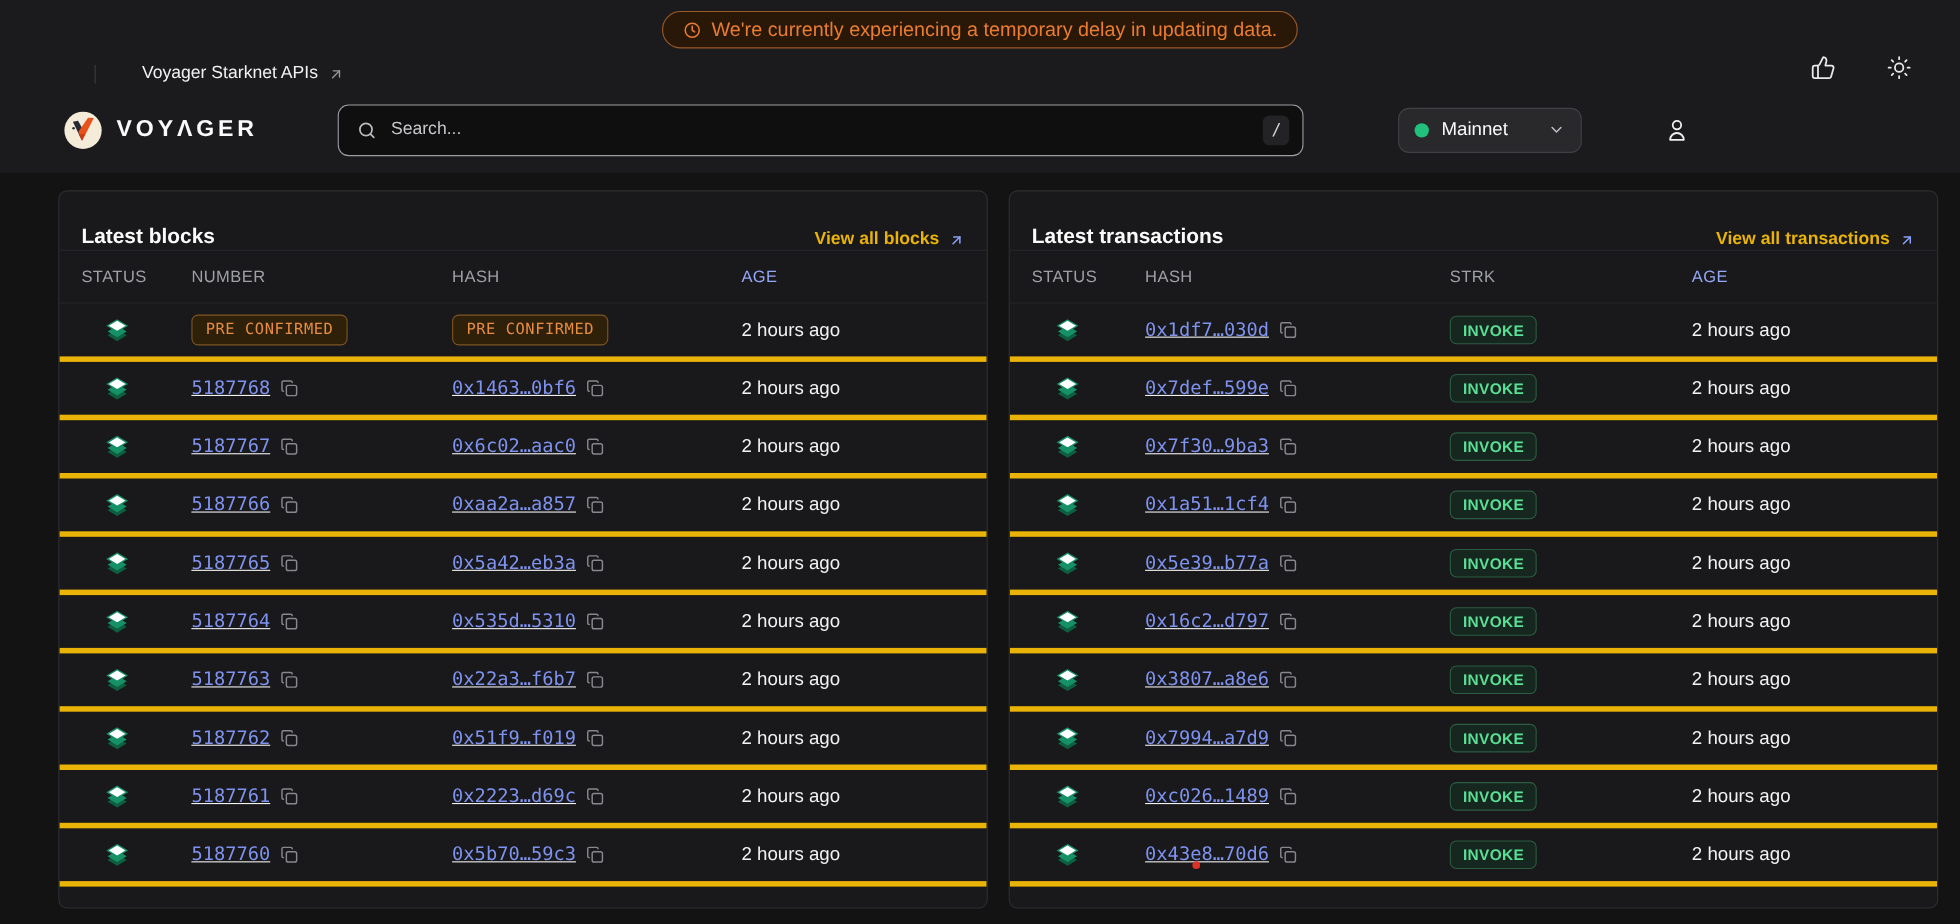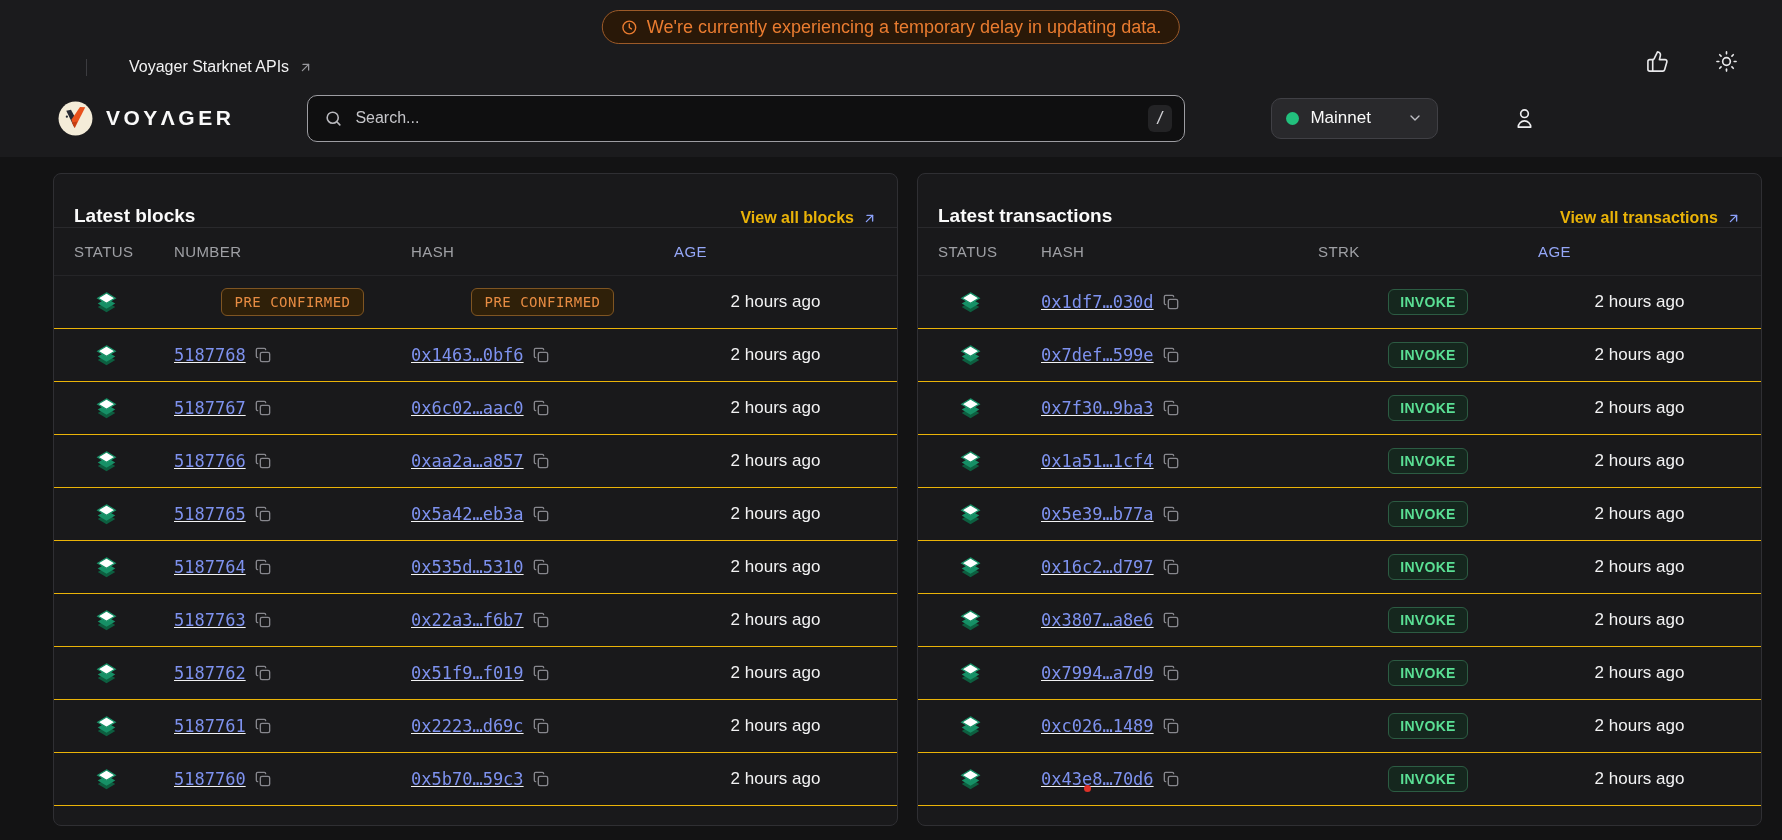--- a/index.html
+++ b/index.html
@@ -90,21 +90,21 @@
   .panel-title { font-size:19px; font-weight:700; color:#fafafa; }
   .view-all { display:flex; align-items:center; gap:8px; color:#eab308; font-size:16px; font-weight:600; cursor:pointer; }
   .view-all svg { width:15px; height:15px; stroke:#8ba0f8; }
 
   .thead { height:48px; display:grid; align-items:center; border-bottom:1px solid #252528;
            padding:0 20px; color:#9fa0a5; font-size:15px; letter-spacing:.4px; }
   .thead .age-col { color:#95a7f7; }
   .grid-blocks { grid-template-columns:100px 237px 263px 1fr; }
   .grid-txs    { grid-template-columns:103px 277px 220px 1fr; }
 
-  .row { height:53px; display:grid; align-items:center; padding:0 20px; border-bottom:1px solid #eab308;text-align:center; }
+  .row { height:53px; display:grid; align-items:center; padding:0 20px; border-bottom:5px solid #eab308; }
   .status-cell { display:flex; align-items:center; }
   .status-cell svg { width:21px; height:23px; margin-left:22px; display:block; }
 
   .cell-link { display:flex; align-items:center; gap:9px;text-decoration:underline; }
   .link-text { color:#7e92ef; font-size:17px; cursor:pointer; }
   .copy-icon { width:16px; height:16px; cursor:pointer; flex:none; }
   .copy-icon svg { width:16px; height:16px; display:block; }
   .age-text { font-size:17px; color:#f2f2f3; }
 
   .pre-badge {

